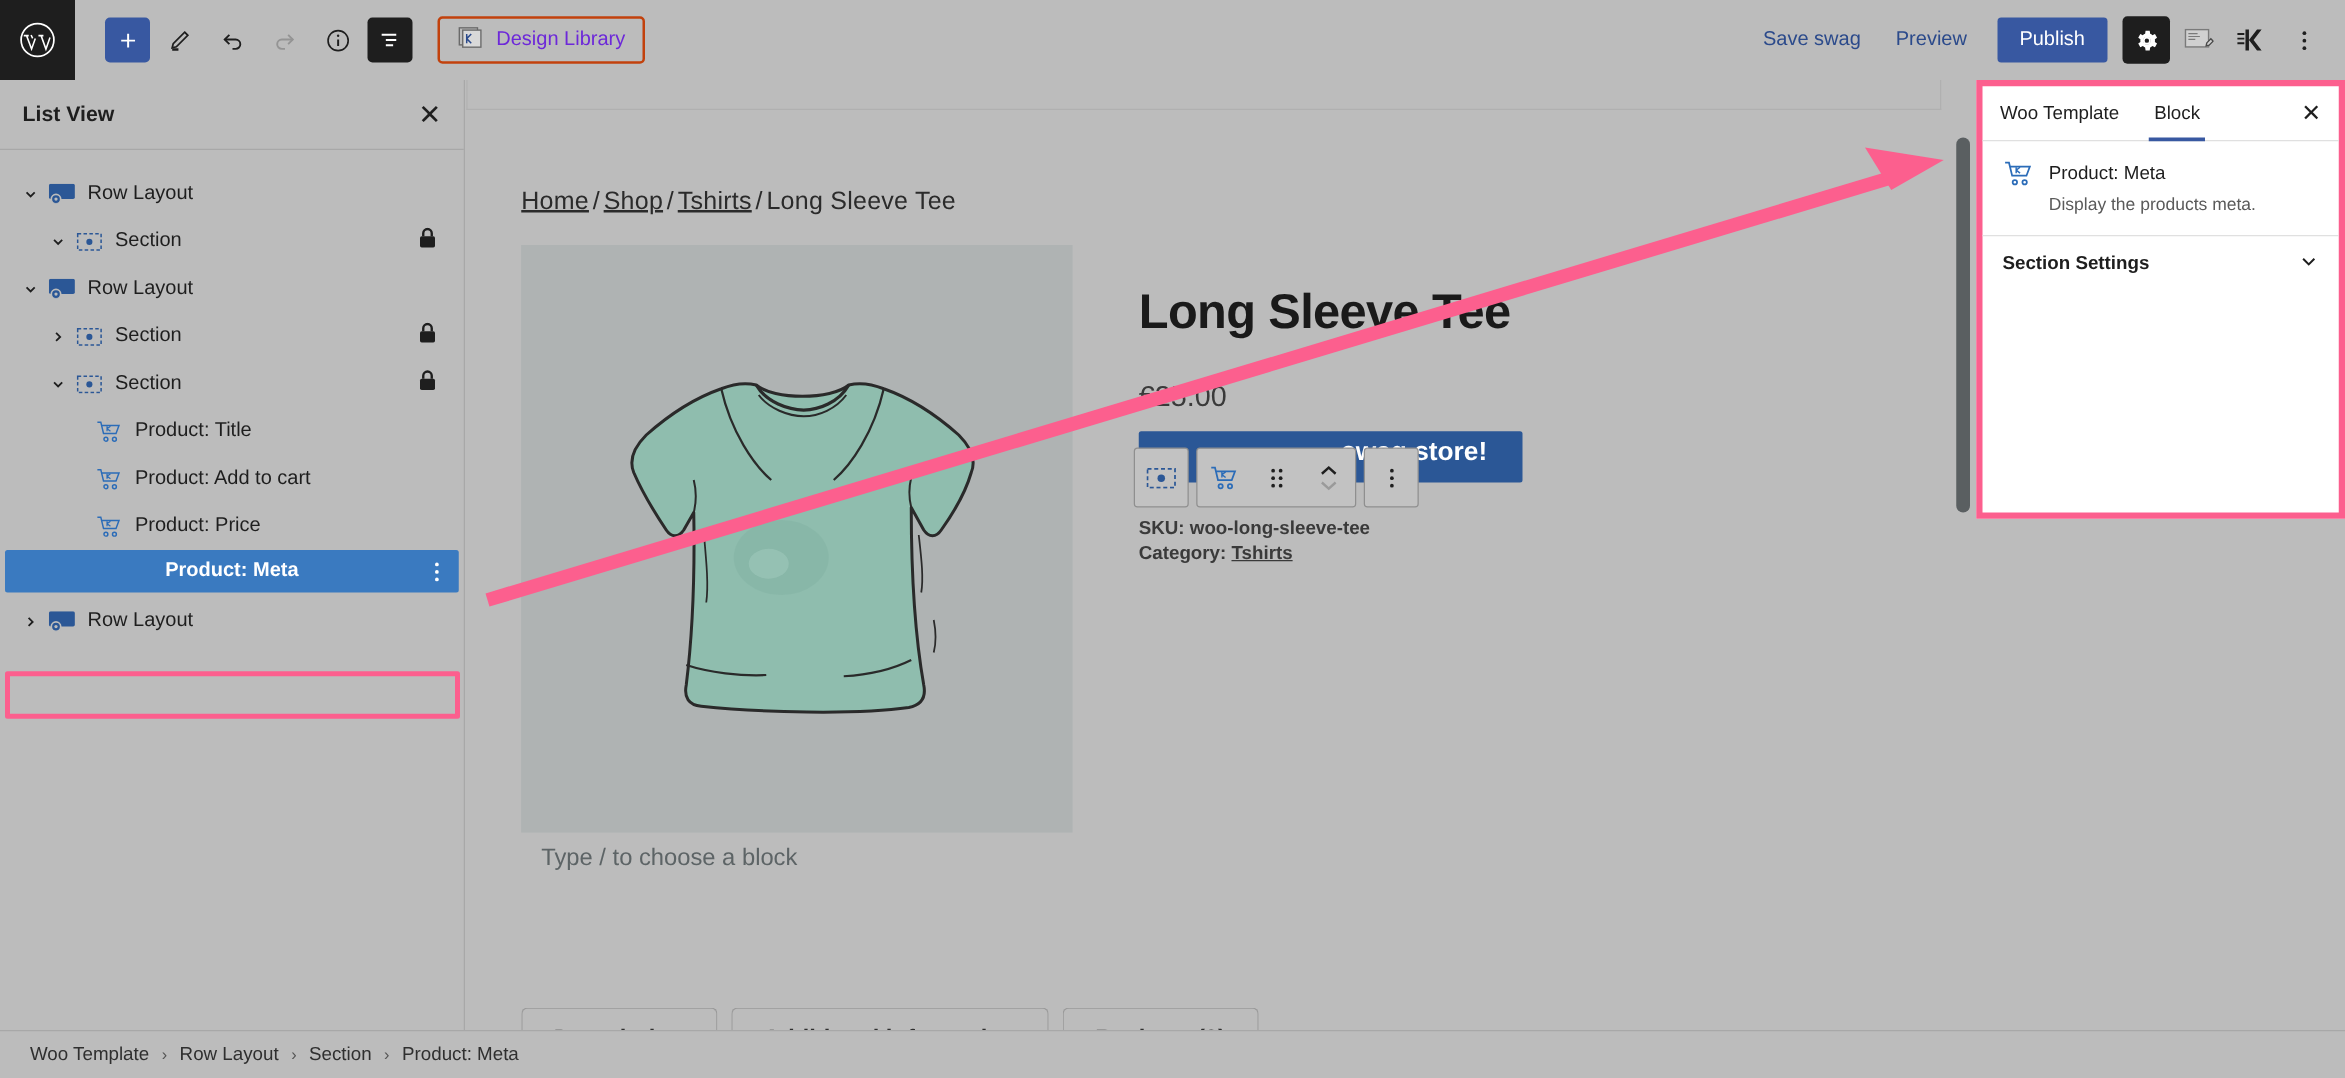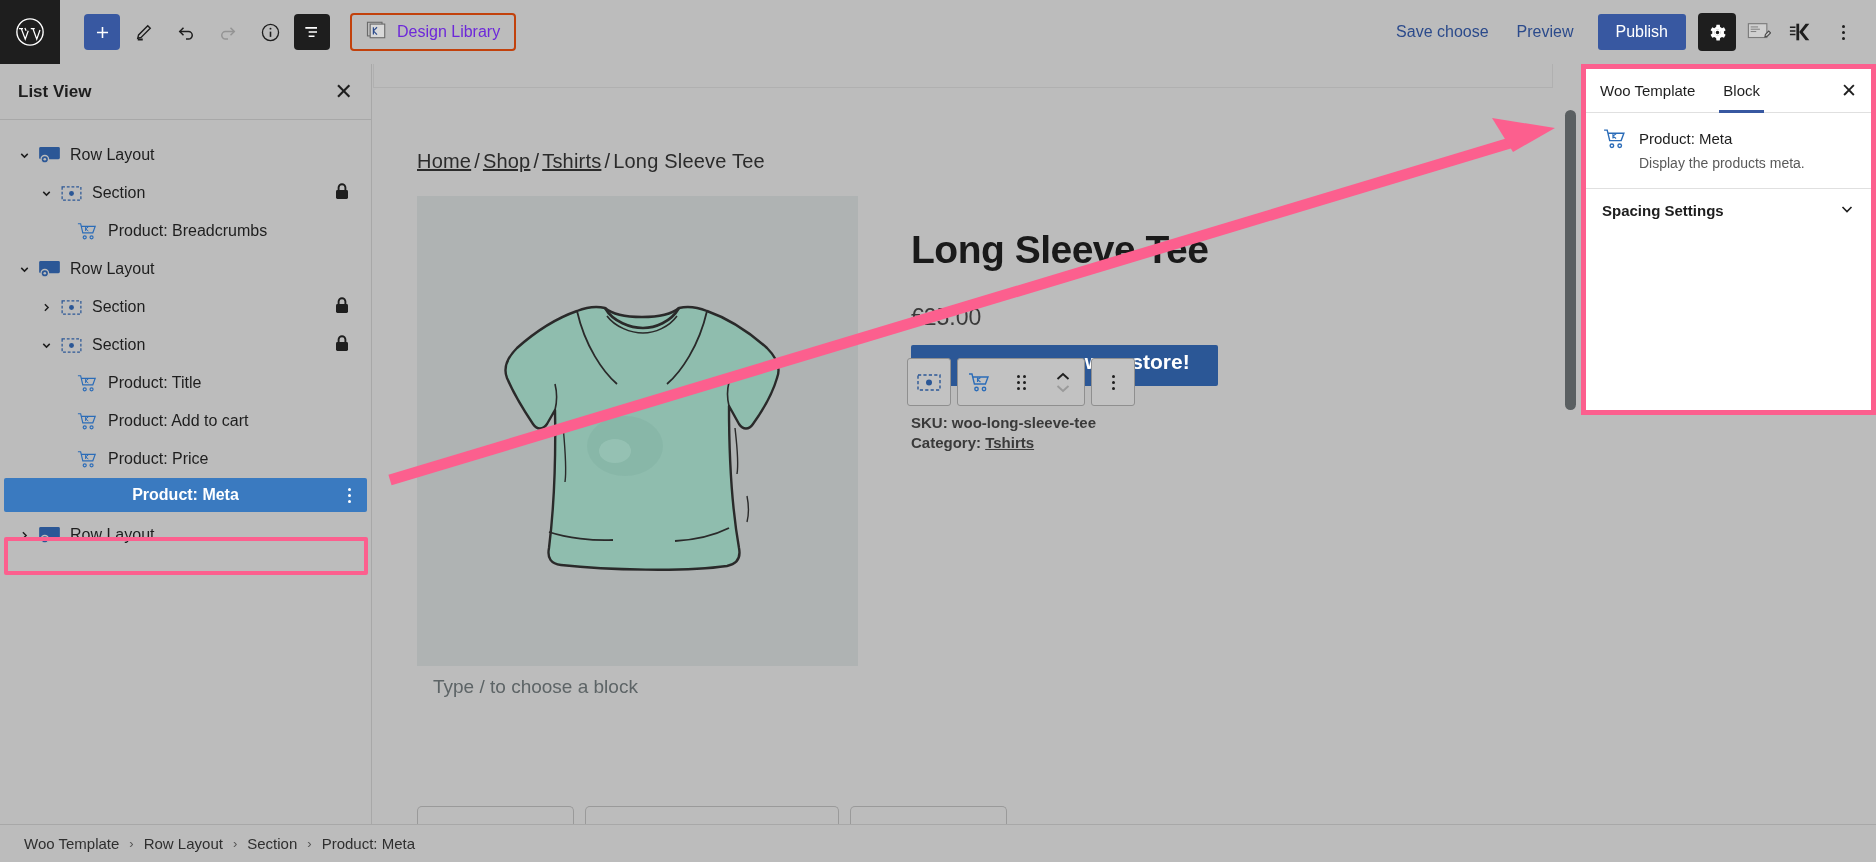--- a/index.html
+++ b/index.html
@@ -288,21 +288,21 @@
             <rect x="1.5" y="2.5" width="16" height="15"></rect>
             <rect x="4.5" y="4.5" width="16" height="15" fill="#d9d9d9"></rect>
             <path d="M8 8v8M8 12l4-4M8 12l4 4" stroke="#2b4a8b" stroke-width="1.3"></path>
           </svg>
         </span>
         <span>Design Library</span>
       </div>
     </div>
 
     <div class="tb-right">
-      <div class="txt-btn">Save choose</div>
+      <div class="txt-btn">Save swag</div>
       <div class="txt-btn">Preview</div>
       <div class="publish-btn">Publish</div>
       <div class="icon-sq dark">
         <svg width="21" height="21" viewBox="0 0 24 24" fill="#fff">
           <path d="M12 8.4a3.6 3.6 0 100 7.2 3.6 3.6 0 000-7.2zm0 5.6a2 2 0 110-4 2 2 0 010 4z"></path>
           <path d="M20.3 13.4l-.1-2.8 2-1.4-1.6-3-2.3.8-2.2-1.5-.3-2.4h-3.4l-.5 2.4-2.2 1.3-2.3-.8-1.7 3 1.9 1.5-.1 2.6-2 1.4 1.7 3 2.3-.8 2.2 1.4.4 2.4h3.4l.4-2.4 2.2-1.4 2.3.8 1.7-3z" fill-rule="evenodd" opacity="0"></path>
           <path d="M19.4 12c0-.4 0-.8-.1-1.2l2-1.5-1.9-3.3-2.3 1a7.6 7.6 0 00-2.1-1.2L14.6 3h-3.8l-.4 2.8c-.8.3-1.5.7-2.1 1.2l-2.3-1L4.1 9.3l2 1.5a7.8 7.8 0 000 2.4l-2 1.5 1.9 3.3 2.3-1c.6.5 1.3 1 2.1 1.2l.4 2.8h3.8l.4-2.8c.8-.3 1.5-.7 2.1-1.2l2.3 1 1.9-3.3-2-1.5c.1-.4.1-.8.1-1.2zm-7.4 3.3a3.3 3.3 0 110-6.6 3.3 3.3 0 010 6.6z"></path>
         </svg>
       </div>
       <div class="icon-sq">
@@ -366,31 +366,20 @@
         </span>
         <span class="lv-label">Section</span>
         <span class="lv-lock">
           <svg width="14" height="17" viewBox="0 0 14 17" fill="#1e1e1e">
               <rect x="1" y="7" width="12" height="9" rx="1.4"></rect>
               <path d="M3.6 7V4.6a3.4 3.4 0 016.8 0V7" stroke="#1e1e1e" stroke-width="1.9" fill="none"></path>
             </svg>
         </span>
       </div>
 
-      <div class="lv-row ind-2">
-        <span class="lv-icon">
-          <svg width="22" height="20" viewBox="0 0 24 22" fill="none" stroke="#2b6cb8" stroke-width="1.3">
-            <path d="M2 3h3l2.4 10h11L21 6H6"></path>
-              <circle cx="9.5" cy="18" r="1.7"></circle>
-              <circle cx="17" cy="18" r="1.7"></circle>
-            <path d="M10.5 6.5v4.5M10.5 8.7l3-2.2M10.5 8.7l3 2.3" stroke-width="1.1"></path>
-          </svg>
-        </span>
-        <span class="lv-label">Product: Breadcrumbs</span>
-      </div>
 
       <div class="lv-row ind-0">
         <span class="chev">
           <svg width="13" height="13" viewBox="0 0 16 16" fill="none" stroke="#1e1e1e" stroke-width="1.8">
               <path d="M4 6l4 4 4-4"></path>
             </svg>
         </span>
         <span class="lv-icon">
           <svg width="21" height="16" viewBox="0 0 22 17" fill="#2b5796">
               <rect x="0" y="0" width="22" height="13" rx="1.5"></rect>
@@ -631,21 +620,21 @@
           <path d="M10.5 6.5v4.5M10.5 8.7l3-2.2M10.5 8.7l3 2.3" stroke-width="1.1"></path>
         </svg>
       </span>
       <div class="st-bi-text">
         <div class="st-bi-title">Product: Meta</div>
         <div class="st-bi-desc">Display the products meta.</div>
       </div>
     </div>
 
     <div class="st-panel">
-      <span>Spacing Settings</span>
+      <span>Section Settings</span>
       <span class="pchev">
         <svg width="16" height="16" viewBox="0 0 16 16" fill="none" stroke="#1e1e1e" stroke-width="1.6">
             <path d="M3.5 6l4.5 4.5L12.5 6"></path>
           </svg>
       </span>
     </div>
   </div>
 
   <div class="bottombar">
     <span>Woo Template</span>

